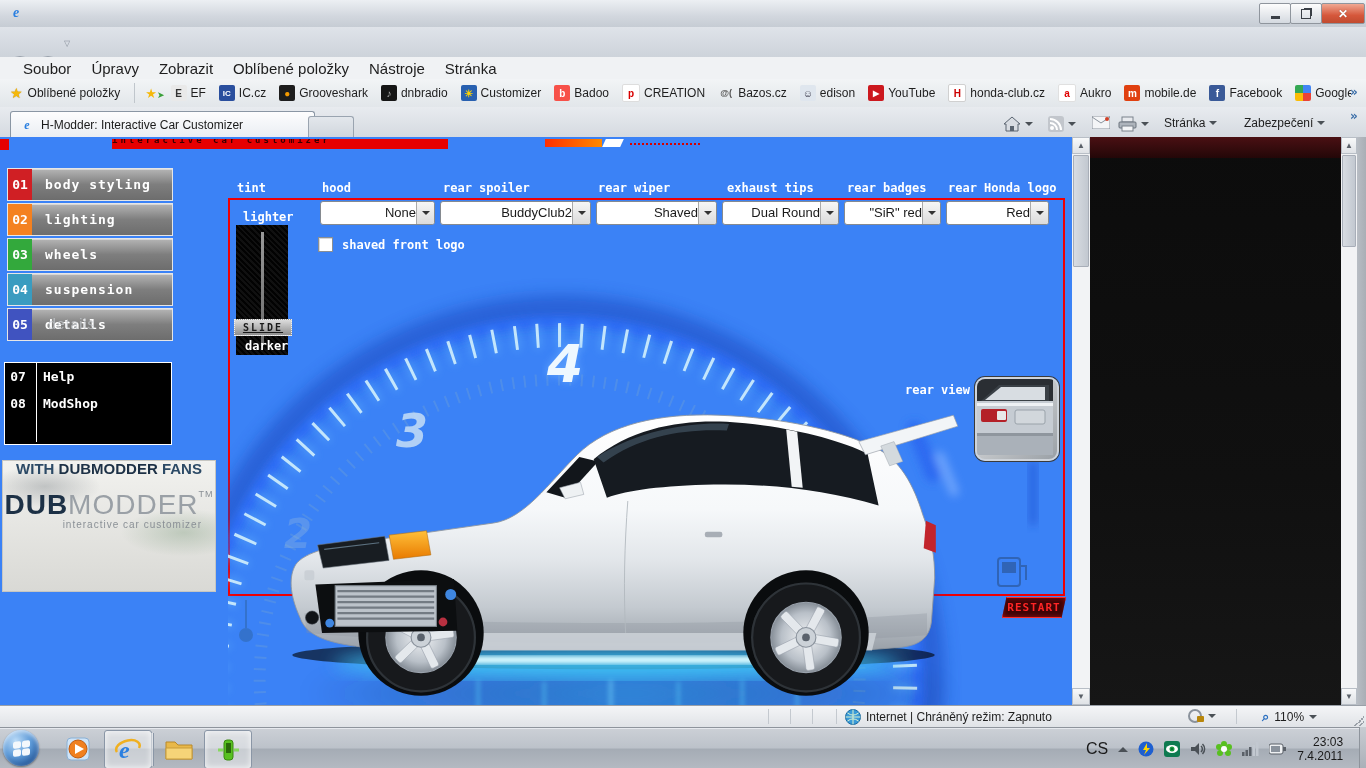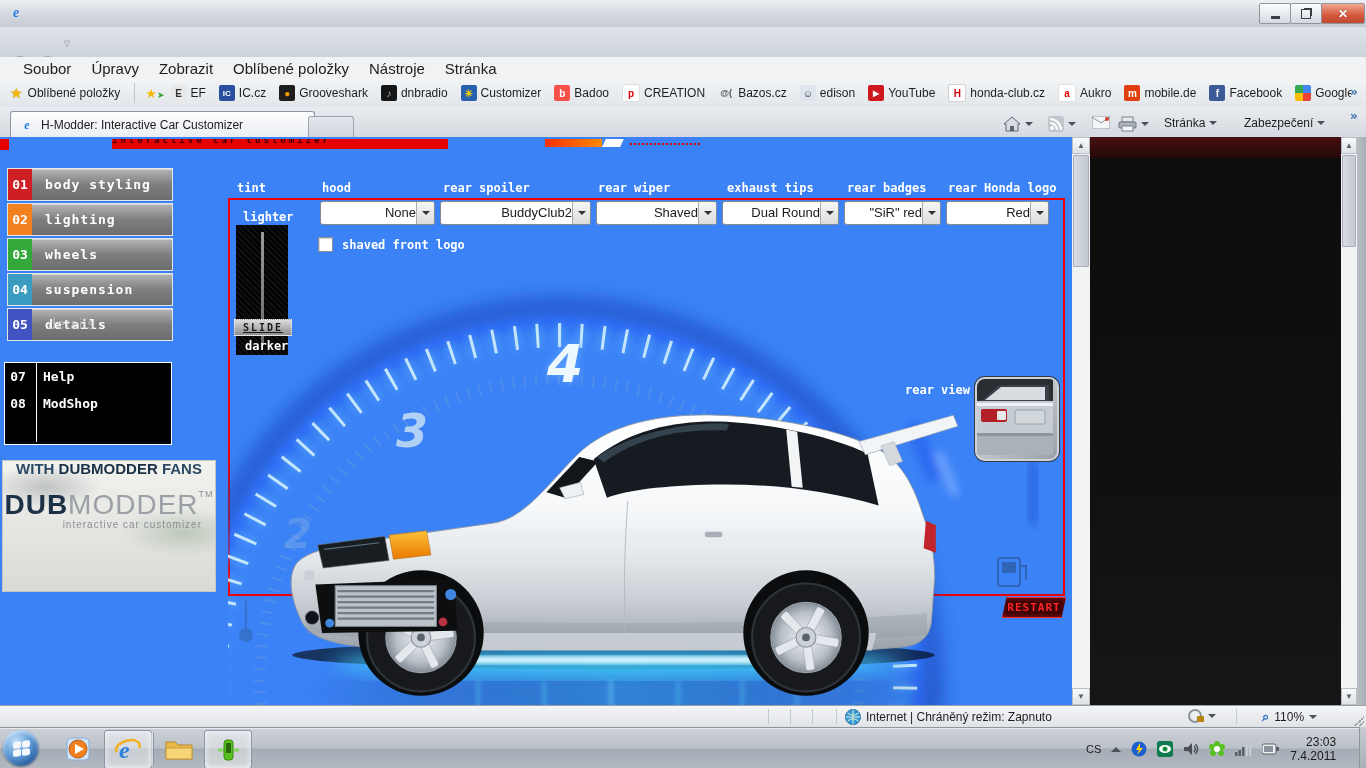--- a/index.html
+++ b/index.html
@@ -102,21 +102,21 @@
   .grip{right:2px;bottom:2px;width:10px;height:10px;background:linear-gradient(135deg,transparent 50%,#9aa0a8 50%,#9aa0a8 60%,transparent 60%,transparent 75%,#9aa0a8 75%,#9aa0a8 85%,transparent 85%);}
   
   .taskbar{left:0;top:727px;width:1366px;height:41px;background:linear-gradient(#ccd0d6,#bcc2ca 48%,#a5acb5 52%,#b4bac2);border-top:1px solid #8e949c;box-shadow:inset 0 1px 0 #e6e9ee;}
   .orb{left:3px;top:2px;width:36px;height:36px;border-radius:50%;background:radial-gradient(circle at 35% 30%,#bcdcf8,#5d9ad8 45%,#2a5d9e 75%,#163a66);box-shadow:inset 0 2px 4px rgba(255,255,255,.7),0 1px 2px rgba(0,0,0,.4);display:flex;align-items:center;justify-content:center;}
   .flag{width:17px;height:15px;display:grid;grid-template-columns:8px 8px;grid-template-rows:7px 7px;gap:1px;transform:skewY(-6deg);}
   .flag span{background:#f4f8fc;border-radius:2px;}
   .tbtn{top:2px;width:46px;height:37px;border-radius:3px;display:flex;align-items:center;justify-content:center;}
   .tbtn.open{background:rgba(255,255,255,.40);border:1px solid #8a96a6;box-shadow:inset 0 0 6px rgba(255,255,255,.8);}
   .tbtn.stacked::after{content:"";position:absolute;right:-3px;top:2px;width:2px;height:33px;background:rgba(255,255,255,.5);border-right:1px solid #8a96a6;}
   .tray{top:0;height:41px;display:flex;align-items:center;gap:10px;color:#1a1a1a;}
-  .tray-txt{font-size:11px;color:#1a1a1a;}
+  .tray-txt{font-size:16px;color:#1a1a1a;}
   .clock{text-align:right;font-size:12px;line-height:14px;color:#1a1a1a;}
   .show-desk{left:1359px;top:727px;width:7px;height:41px;border-left:1px solid #8e949c;background:linear-gradient(#c8ccd2,#aab0b8);}
   .tri-up{width:0;height:0;border:5px solid transparent;border-bottom-color:#4a5056;margin-top:-4px;}
 </style>
 </head>
 <body>
 
 <div class="screen">
 
   <div class="abs titlebar">

